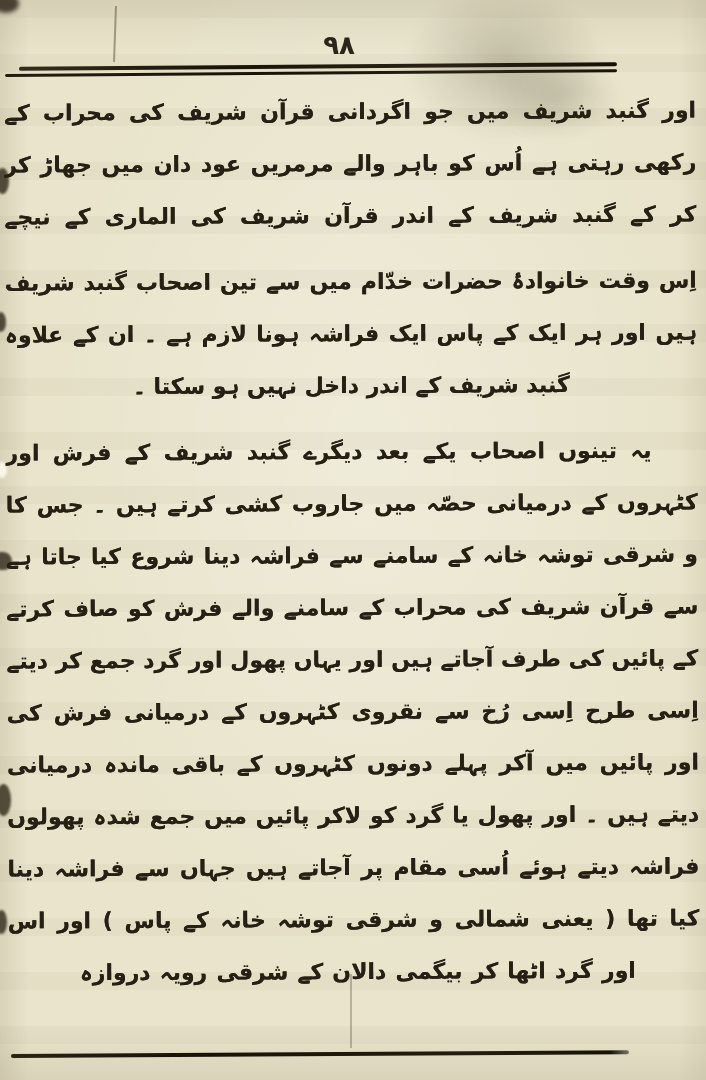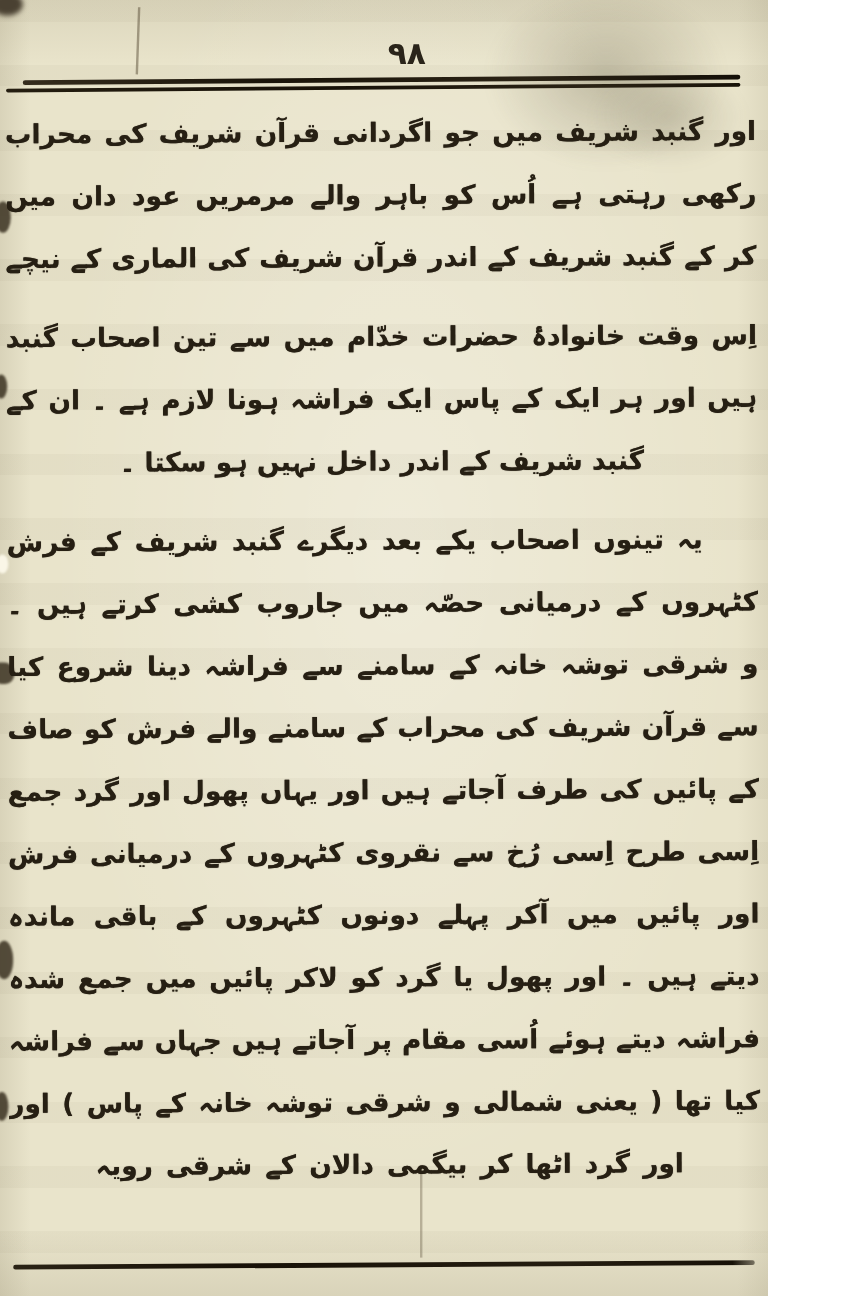--- a/index.html
+++ b/index.html
@@ -3,21 +3,21 @@
 <meta charset="utf-8">
 <style>
   html, body {
     margin: 0; padding: 0;
     width: 706px; height: 1080px;
     overflow: hidden;
     font-family: "DejaVu Sans", sans-serif;
   }
   .page {
     position: relative;
-    width: 640px; height: 1080px;
+    width: 706px; height: 1080px;
     background-color: #e9e4cb;
     background-image:
       radial-gradient(ellipse at 52% 42%, rgba(255,255,255,0.28), rgba(255,255,255,0) 62%),
       linear-gradient(180deg, rgba(118,108,78,0.12), rgba(0,0,0,0) 5%, rgba(0,0,0,0) 95%, rgba(118,108,78,0.14)),
       linear-gradient(90deg, rgba(118,108,78,0.14), rgba(0,0,0,0) 4%, rgba(0,0,0,0) 96%, rgba(118,108,78,0.10));
     overflow: hidden;
   }
   
   .ghosting {
     position: absolute; inset: 0;

